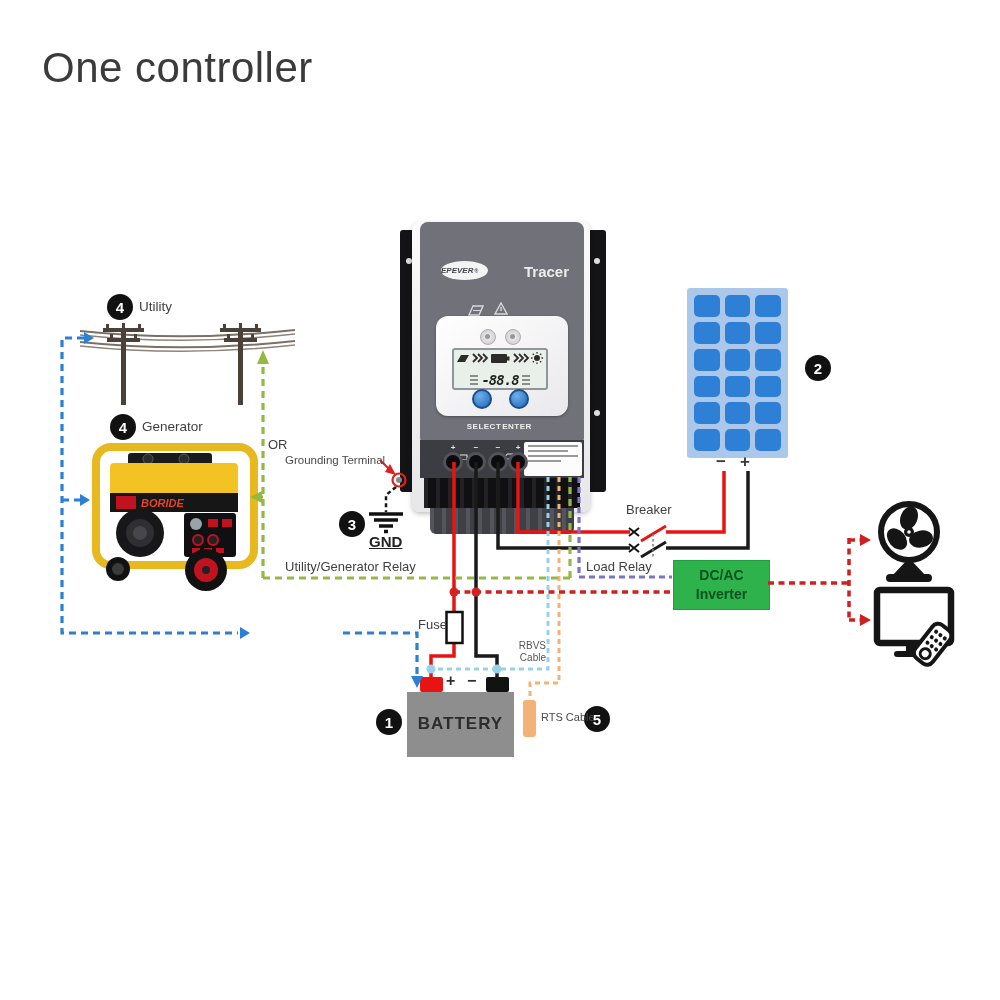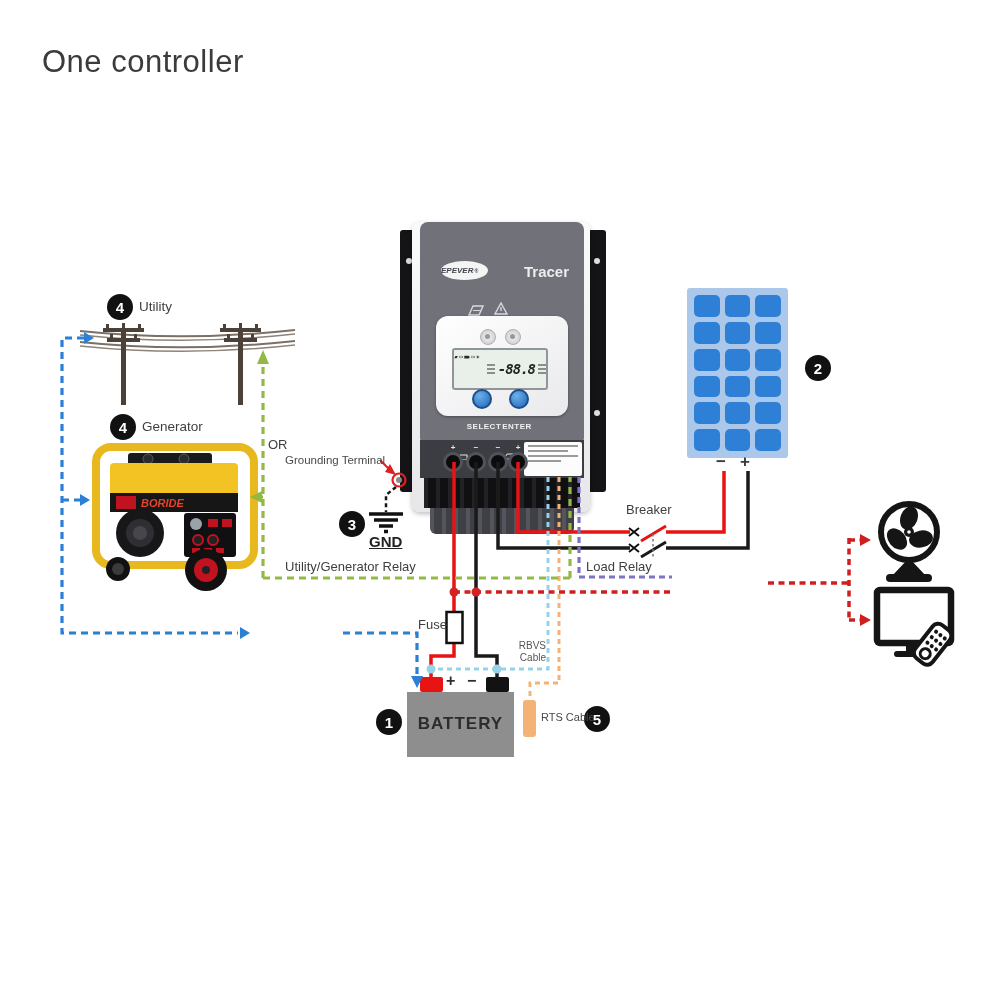--- a/index.html
+++ b/index.html
@@ -6,21 +6,21 @@
     --accent-blue:#2b7fd4; --relay-green:#93b944; --rbvs-blue:#97d3e8;
     --rts-orange:#f3b377; --load-purple:#7e74c2; --dashed-red:#cf1f1f;
     --wire-red:#e81313; --wire-black:#1a1a1a; --charger-orange:#f6952d;
     --inverter-green:#2eb34c; --battery-gray:#8e8e8e; --panel-frame:#abc8ea;
     --panel-cell:#2e7fd6; --badge-black:#111111;
   }
   html,body{margin:0;padding:0;background:#fff;}
   body{width:1000px;height:1000px;font-family:"Liberation Sans",sans-serif;}
   .canvas{position:relative;width:1000px;height:1000px;background:#fff;overflow:hidden;}
   .abs{position:absolute;}
-  .page-title{left:42px;top:44px;font-size:31px;color:#3b3b3b;letter-spacing:.5px;z-index:3;}
+  .page-title{left:42px;top:44px;font-size:42px;color:#3b3b3b;letter-spacing:.5px;z-index:3;}
   .label{position:absolute;font-size:13px;color:#3f3f3f;z-index:4;white-space:nowrap;}
   .label.small{font-size:11.5px;color:#4a4a4a;}
   .badge{position:absolute;width:26px;height:26px;border-radius:50%;background:var(--badge-black);
          color:#fff;font-weight:bold;font-size:15px;display:flex;align-items:center;justify-content:center;z-index:4;}
   
   .box{position:absolute;display:flex;flex-direction:column;align-items:center;justify-content:center;
        font-weight:bold;font-size:14px;line-height:1.35;z-index:1;}
   .charger{left:250px;top:606px;width:93px;height:54px;background:var(--charger-orange);border:1px solid #e0861d;color:#1d1d1d;}
   .inverter{left:673px;top:560px;width:95px;height:48px;background:var(--inverter-green);border:1px solid #1e9e3e;color:#0d4f1f;}
   .battery-box{left:407px;top:692px;width:107px;height:65px;background:var(--battery-gray);color:#2c2c2c;
@@ -46,21 +46,21 @@
         display:flex;align-items:center;font-size:8px;font-weight:bold;font-style:italic;color:#44444c;}
   .logo sup{font-size:5px;margin-left:1px;}
   .model{position:absolute;left:104px;top:41px;font-size:15px;font-weight:bold;color:#ededed;}
   .face-ico{position:absolute;}
   .cpanel{position:absolute;left:16px;top:94px;width:132px;height:100px;background:linear-gradient(145deg,#ffffff,#e9e9ec);
           border-radius:12px;box-shadow:0 1px 3px rgba(0,0,0,.35);}
   .knob{position:absolute;top:13px;width:14px;height:14px;border-radius:50%;background:radial-gradient(#f2f2f2,#c6c6c9);
         border:1px solid #aeaeb2;}
   .knob::after{content:"";position:absolute;left:4px;top:4px;width:5px;height:5px;border-radius:50%;background:#97979c;}
   .lcd{position:absolute;left:16px;top:32px;width:96px;height:42px;background:#e9efe9;border:2px solid #8f959b;
-       border-radius:3px;box-sizing:border-box;display:flex;flex-direction:row;justify-content:center;gap:7px;}
+       border-radius:3px;box-sizing:border-box;display:flex;flex-direction:column;align-items:center;justify-content:center;gap:7px;}
   .lcd-bottom{display:flex;align-items:center;gap:3px;}
   .lcd-bars{display:flex;flex-direction:column;gap:2px;}
   .lcd-bars i{display:block;width:8px;height:2px;background:#8a8f8a;}
   .lcd-val{font-family:"DejaVu Sans Mono",monospace;font-style:italic;font-weight:bold;font-size:14px;color:#20241f;letter-spacing:-1px;}
   .btn-blue{position:absolute;top:73px;width:20px;height:20px;border-radius:50%;
             background:radial-gradient(circle at 35% 30%,#6db0ea,#1f66b8);border:2px solid #1b4e8c;box-sizing:border-box;}
   .keylab{position:absolute;top:200px;transform:translateX(-50%);font-size:8px;font-weight:bold;color:#f0f0f0;letter-spacing:.5px;}
   .tblock{position:absolute;left:22px;top:222px;width:164px;height:38px;background:#3c3d42;}
   .term{position:absolute;top:234px;width:20px;height:20px;border-radius:50%;background:#0c0c0e;border:3px solid #52525a;box-sizing:border-box;}
   .tmark{position:absolute;top:225px;transform:translateX(-50%);font-size:8px;font-weight:bold;color:#e6e6e6;}
@@ -302,20 +302,24 @@
         <i></i>
       </div>
     <div class="band1"></div>
     <div class="band2"></div>
     <div class="term" style="left:45px;"></div>
     <div class="term" style="left:68px;"></div>
     <div class="term" style="left:90px;"></div>
     <div class="term" style="left:110px;"></div>
   </div>
 
+  <div class="box inverter">
+    <span>DC/AC</span>
+    <span>Inverter</span>
+  </div>
   <div class="box battery-box">
     <span>BATTERY</span>
   </div>
   <div class="bat-term pos"></div>
   <div class="bat-term neg"></div>
   <div class="bat-sign" style="left:446px;">+</div>
   <div class="bat-sign" style="left:467px;">−</div>
   <div class="abs rts-sensor"></div>
 
   <svg class="overlay" width="1000" height="1000" viewBox="0 0 1000 1000">

